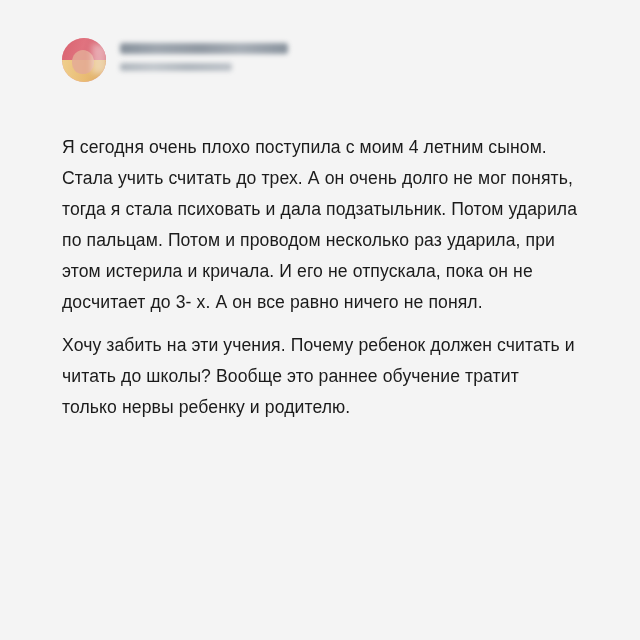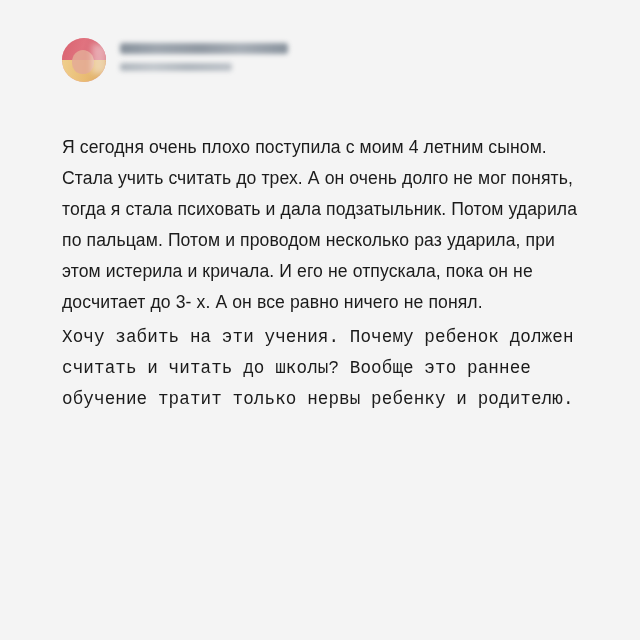--- a/index.html
+++ b/index.html
@@ -100,22 +100,21 @@
     margin-top: 40px;
     color: #1b1b1b;
     font-size: 17.6px;
     line-height: 31px;
     letter-spacing: 0.1px;
   }
   .post-body p {
     margin: 0;
   }
   .post-body p + p {
-    margin-top: 4px;
-    font-family: Liberation Mono, monospace;
+    margin-top: 12px;
   }
 </style>
 </head>
 <body>
 
 <div class="screenshot">
   <article class="post-card">
 
     <header class="post-header">
       <div class="avatar">

